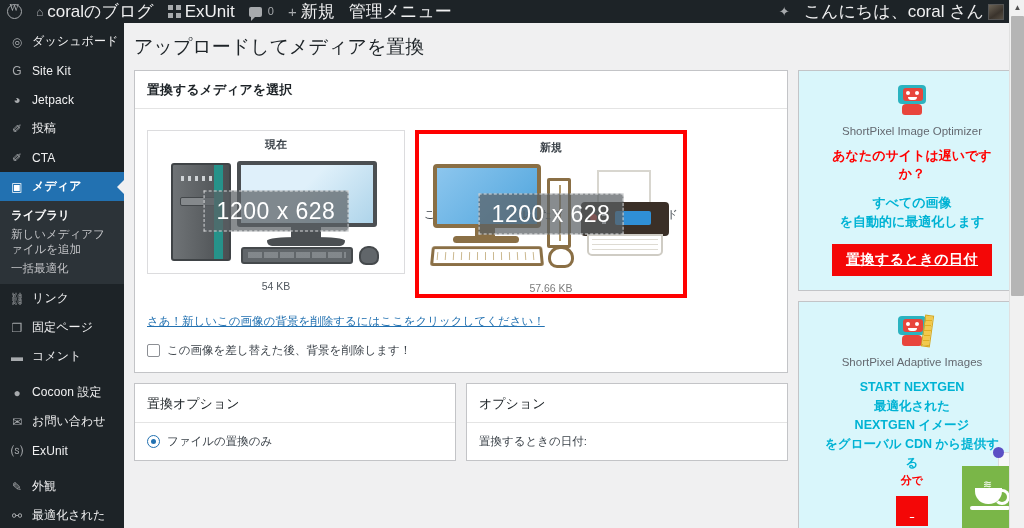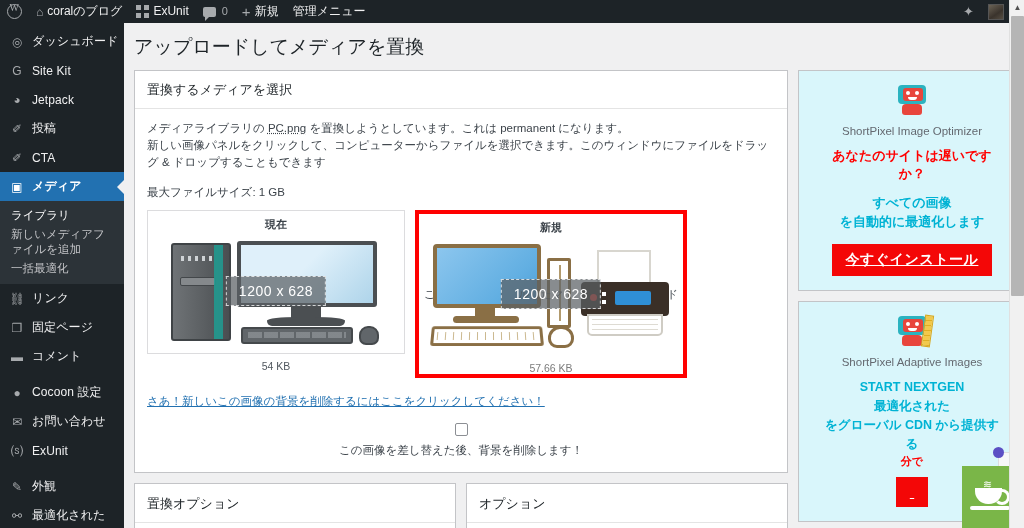--- a/index.html
+++ b/index.html
@@ -17,21 +17,21 @@
     position: absolute; top: 0; left: 0; width: 1024px; height: 23px;
     background: #1d2327; color: #f0f0f1;
     display: flex; align-items: center; z-index: 40;
     font-size: 11px;
   }
   .ab-item {
     display: flex; align-items: center; gap: 4px;
     padding: 0 7px; height: 23px; color: #f0f0f1;
     white-space: nowrap; line-height: 23px;
   }
-  .ab-item .lbl { font-size: 12px; }
+  .ab-item .lbl { font-size: 17px; }
   .ab-spacer { flex: 1; }
   .ab-icon { display: inline-block; line-height: 1; }
   .wp-logo-circle {
     width: 15px; height: 15px; border-radius: 50%;
     border: 1.6px solid #a7aaad; position: relative;
     display: inline-block;
   }
   .wp-logo-circle::before {
     content: "W"; position: absolute; top: -2px; left: 1.5px;
     font-size: 10px; color: #a7aaad; font-family: "Liberation Serif", serif;
@@ -89,42 +89,42 @@
   .mi-icon {
     width: 16px; text-align: center; font-size: 12px;
     color: #a7aaad; flex: 0 0 16px; line-height: 1;
   }
   .menu-item.active .mi-icon { color: #fff; }
   .submenu { background: #2c3338; padding: 5px 0 6px 0; }
   .submenu .sub-item {
     padding: 2px 9px 2px 11px; font-size: 11.5px;
     color: #c3c4c7; line-height: 15px;
   }
-  .submenu .sub-item.cur { color: #fff; font-weight: 400; }
+  .submenu .sub-item.cur { color: #fff; font-weight: 700; }
   .menu-sep { height: 7px; }
 
   
   .main {
     position: absolute; top: 23px; left: 124px; right: 0; bottom: 0;
     background: #f0f0f1; overflow: hidden;
   }
   .page-title {
     font-size: 19px; font-weight: 400; color: #1d2327;
     padding: 12px 0 10px 10px; line-height: 1.3;
   }
   .content-wrap { display: flex; padding: 0 6px 0 10px; gap: 10px; }
   .col-left { width: 654px; flex: 0 0 654px; }
   .col-right { width: 212px; flex: 0 0 212px; }
 
   .postbox {
     background: #fff; border: 1px solid #c3c4c7; margin-bottom: 10px;
   }
   .postbox-h {
     font-size: 13px; color: #1d2327; padding: 10px 12px 9px 12px;
-    border-bottom: 1px solid #e4e4e4; font-weight: 400;
+    border-bottom: 1px solid #e4e4e4; font-weight: 700;
   }
   .postbox-body { padding: 11px 12px 14px 12px; }
   .desc { font-size: 11.5px; color: #3c434a; line-height: 17px; }
   .desc .uline { text-decoration: underline dotted; }
   .maxsize { font-size: 11.5px; color: #3c434a; margin-top: 14px; }
 
   .compare {
     display: flex; gap: 10px; margin-top: 10px; align-items: flex-start;
   }
   .shot { width: 258px; }
@@ -139,21 +139,21 @@
     font-weight: 700; margin-bottom: 2px;
   }
   .img-stage {
     position: relative; height: 115px; display: flex;
     align-items: center; justify-content: center; overflow: hidden;
   }
   .dim-badge {
     position: absolute; left: 50%; top: 50%;
     transform: translate(-50%,-50%);
     background: rgba(90,96,100,.72); color: #fff;
-    font-size: 14px; padding: 6px 12px; white-space: nowrap;
+    font-size: 23px; padding: 6px 12px; white-space: nowrap;
     border: 1px dashed rgba(255,255,255,.75);
     letter-spacing: .5px;
   }
   .filesize {
     text-align: center; font-size: 10.5px; color: #50575e;
     margin-top: 6px;
   }
   .shot.newshot .filesize { color: #7c7c7c; }
   .bleed-text {
     position: absolute; top: 50%; transform: translateY(-50%);
@@ -165,21 +165,21 @@
     position: absolute; top: 50%; left: 46%;
     transform: translate(-50%,-50%);
     font-size: 11px; color: #3c434a; white-space: nowrap; opacity: .85;
   }
 
   .bg-link {
     display: block; margin-top: 16px; font-size: 11.5px;
     color: #2271b1; 
   }
   .cbrow {
-    display: flex; align-items: center; gap: 7px; margin-top: 14px; flex-direction: column;
+    display: flex; align-items: center; gap: 7px; margin-top: 14px;
   }
   .cbox {
     width: 13px; height: 13px; border: 1px solid #8c8f94;
     background: #fff; border-radius: 2px; flex: 0 0 13px;
   }
   .cbrow span { font-size: 11.5px; color: #3c434a; }
 
   .bottom-row { display: flex; gap: 10px; }
   .half { flex: 1 1 0; }
   .opt-h {
@@ -457,20 +457,21 @@
       <span class="lbl">新規</span>
     </div>
     <div class="ab-item">
       <span class="lbl">管理メニュー</span>
     </div>
     <div class="ab-spacer"></div>
     <div class="ab-item">
       <span class="sparkle-ico ab-icon">✦</span>
     </div>
     <div class="ab-item" style="padding-right:20px">
+      <span class="lbl">こんにちは、coral さん</span>
       <span class="avatar-sq"></span>
     </div>
   </div>
 
   <div class="sidebar">
     <div class="menu-item">
       <span class="mi-icon">◎</span>
       <span class="mi-label">ダッシュボード</span>
     </div>
     <div class="menu-item">
@@ -539,26 +540,21 @@
     <div class="page-title">アップロードしてメディアを置換</div>
 
     <div class="content-wrap">
 
       <div class="col-left">
 
         <div class="postbox">
           <div class="postbox-h">置換するメディアを選択</div>
           <div class="postbox-body">
 
-            <div class="desc">
-              <span>メディアライブラリの </span><span class="uline">PC.png</span><span> を置換しようとしています。これは </span><span>permanent</span><span> になります。</span>
-              <div>新しい画像パネルをクリックして、コンピューターからファイルを選択できます。このウィンドウにファイルをドラッグ &amp; ドロップすることもできます</div>
-            </div>
-
-            <div class="maxsize">最大ファイルサイズ: 1 GB</div>
+
 
             <div class="compare">
 
               <div class="shot">
                 <div class="shot-inner">
                   <div class="shot-label">現在</div>
                   <div class="img-stage">
                     <div class="pc-old">
                       <div class="tower">
                         <div class="leds"></div>
@@ -658,36 +654,37 @@
               <span class="face"></span>
             <span class="eye l"></span>
               <span class="eye r"></span>
             <span class="mouth"></span>
               <span class="body"></span>
           </div>
           <div class="w-name">ShortPixel Image Optimizer</div>
           <div class="w-red">あなたのサイトは遅いですか？</div>
           <div class="w-cyan">すべての画像</div>
           <div class="w-cyan">を自動的に最適化します</div>
-          <a class="w-btn" href="#">今すぐインストール</a>
+          <a class="w-btn" href="#">置換するときの日付</a>
         </div>
 
         <div class="widget">
           <div class="sp-robot">
             <span class="head"></span>
               <span class="face"></span>
             <span class="eye l"></span>
               <span class="eye r"></span>
             <span class="mouth"></span>
               <span class="body"></span>
             <span class="ruler"></span>
           </div>
           <div class="w-name">ShortPixel Adaptive Images</div>
           <div class="w-cyan2">START NEXTGEN</div>
           <div class="w-cyan2">最適化された</div>
+          <div class="w-cyan2">NEXTGEN イメージ</div>
           <div class="w-cyan2">をグローバル CDN から提供する</div>
           <div class="w-red2">分で</div>
           <a class="w-btn" href="#" style="margin-top:8px">&nbsp;</a>
         </div>
 
       </div>
     </div>
   </div>
 
   <div class="purple-dot"></div>

